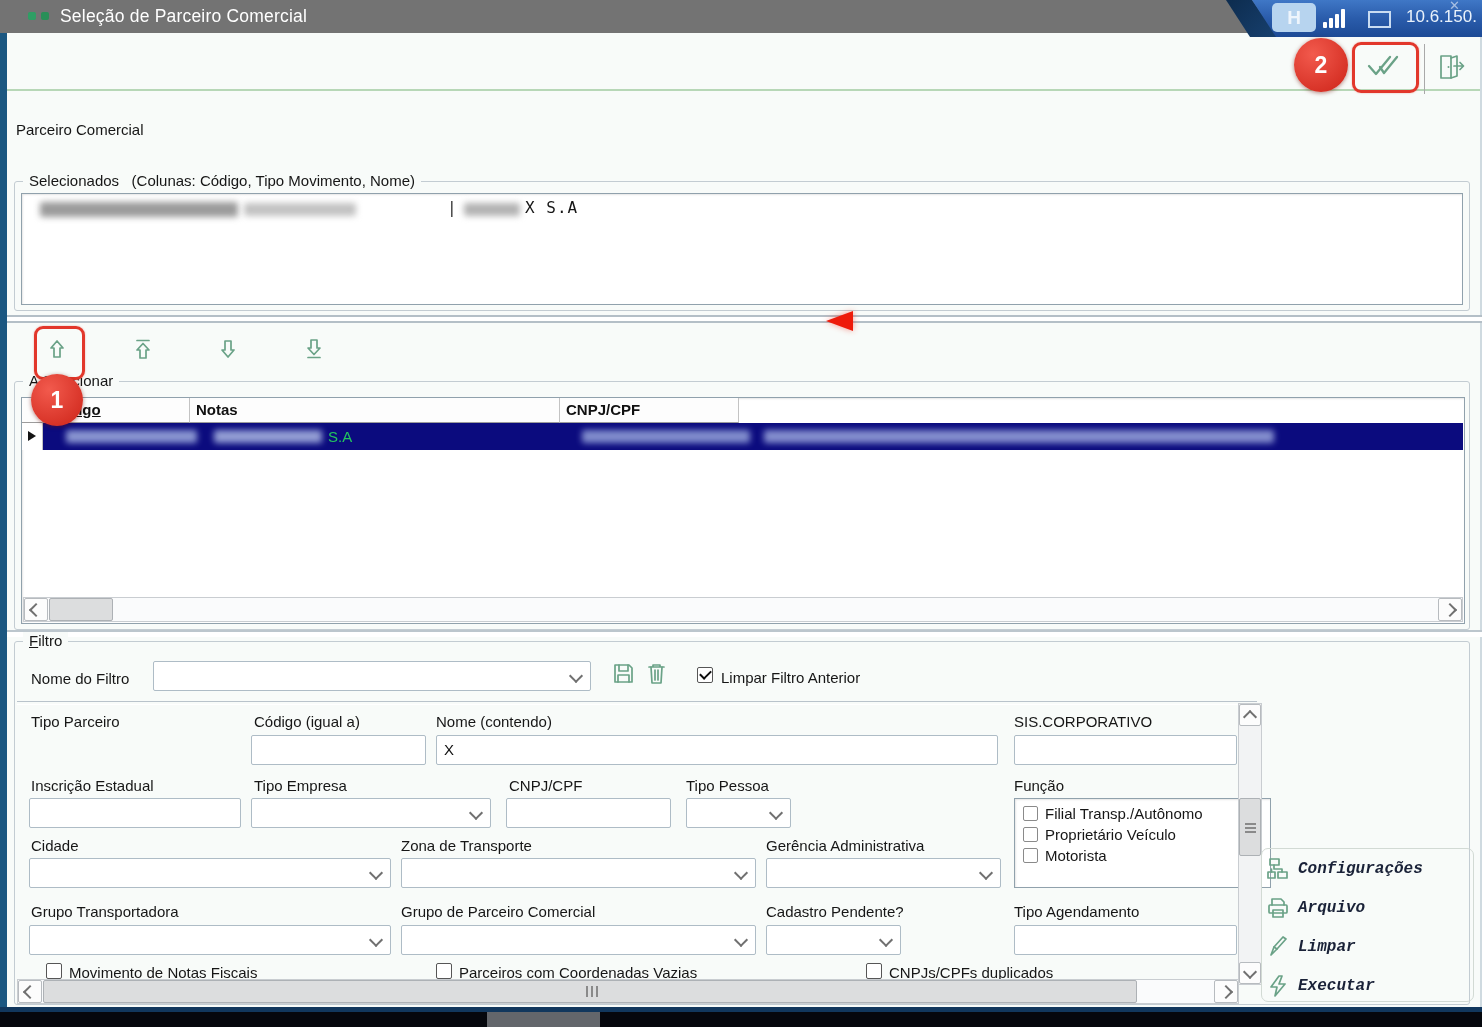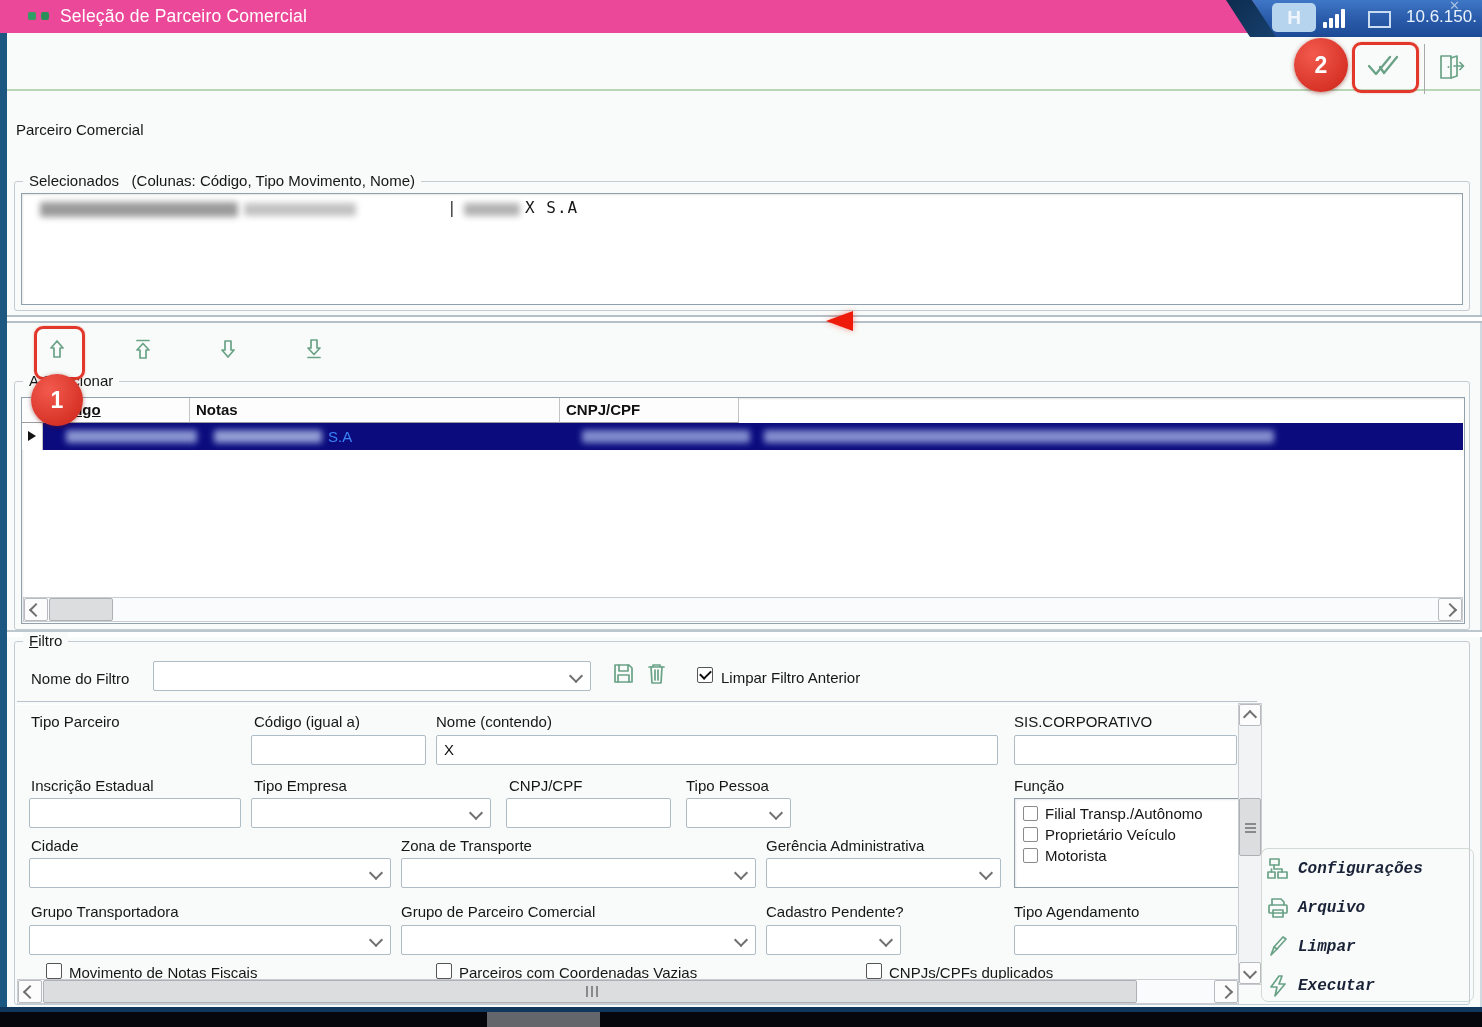--- a/index.html
+++ b/index.html
@@ -1,21 +1,21 @@
 <!DOCTYPE html>
 <html><head>
 <meta charset="utf-8">
 <style>
   html,body{margin:0;padding:0;background:#222;}
   .stage{position:relative;width:1482px;height:1027px;background:#f8fbf9;overflow:hidden;
          font-family:"Liberation Sans",sans-serif;}
   .abs{position:absolute;}
   .lbl{position:absolute;font-size:15px;color:#161616;white-space:nowrap;}
   
-  .titlebar{position:absolute;left:0;top:0;width:1482px;height:33px;background:#ec4899;}
+  .titlebar{position:absolute;left:0;top:0;width:1482px;height:33px;background:#737373;}
   .tdot{position:absolute;width:8px;height:8px;border-radius:2px;background:#2f9e64;}
   .title-text{position:absolute;left:60px;top:6px;font-size:17.5px;color:#fff;letter-spacing:.2px;}
   
   .rdp-shadow{position:absolute;left:1226px;top:0;width:52px;height:37px;background:linear-gradient(135deg,#0d2c4e,#17406f);
               clip-path:polygon(0 0,26px 0,52px 100%,24px 100%);z-index:3;}
   .rdp-bar{position:absolute;left:1250px;top:0;width:232px;height:37px;z-index:3;
            background:linear-gradient(180deg,#3f77c6 0%,#2a5cab 50%,#1d4a95 100%);
            clip-path:polygon(2px 0,100% 0,100% 100%,26px 100%);}
   .rdp-host{position:absolute;left:1272px;top:3px;width:44px;height:29px;background:#b7d4ef;border-radius:5px;z-index:4;
             display:flex;align-items:center;justify-content:center;font-size:19px;font-weight:bold;color:#eef5fc;}
@@ -172,21 +172,21 @@
       <div class="th" style="left:21px;width:147px;text-decoration:underline;">Código</div>
       <div class="th" style="left:168px;width:370px;">Notas</div>
       <div class="th" style="left:538px;width:179px;">CNPJ/CPF</div>
 
       <div class="abs" style="left:0;top:25px;width:21px;height:27px;background:#fff;border-right:1px solid #c3c3c3;box-sizing:border-box;">
         <div class="abs" style="left:6px;top:8px;width:0;height:0;border-top:5px solid transparent;border-bottom:5px solid transparent;border-left:8px solid #141414;"></div>
       </div>
       <div class="abs" style="left:21px;top:25px;width:1420px;height:27px;background:#0b0b7e;">
         <div class="blurbar" style="left:23px;top:7px;width:131px;height:13px;background:#97a4da;opacity:.9;"></div>
         <div class="blurbar" style="left:171px;top:7px;width:108px;height:13px;background:#a2aede;opacity:.9;"></div>
-        <div class="abs" style="left:285px;top:5px;font-size:15px;color:#3b82f6;">S.A</div>
+        <div class="abs" style="left:285px;top:5px;font-size:15px;color:#22c55e;">S.A</div>
         <div class="blurbar" style="left:539px;top:7px;width:168px;height:13px;background:#8d9ad5;opacity:.9;"></div>
         <div class="blurbar" style="left:721px;top:7px;width:510px;height:13px;background:#99a5dc;opacity:.85;"></div>
       </div>
 
       <div class="sbtrack" style="left:1px;top:199px;width:1440px;height:25px;background:#fafbfc;">
         <div class="sbbtn" style="left:0;top:0;width:24px;height:23px;">
             <span class="cv cv-left"></span>
           </div>
         <div class="sbthumb" style="left:25px;top:0;width:64px;height:23px;"></div>
         <div class="sbbtn" style="right:0;top:0;width:24px;height:23px;">
@@ -253,21 +253,21 @@
     <div class="lbl" style="left:494px;top:135px;">CNPJ/CPF</div>
     <div class="field" style="left:491px;top:156px;width:165px;height:30px;">
         <span class="val"></span>
       </div>
     <div class="lbl" style="left:671px;top:135px;">Tipo Pessoa</div>
     <div class="field" style="left:671px;top:156px;width:105px;height:30px;">
       <span class="val"></span>
       <span class="cv cv-down combo-ar"></span>
     </div>
     <div class="lbl" style="left:999px;top:135px;">Função</div>
-    <div class="sunken" style="left:999px;top:156px;width:223px;height:88px;">
+    <div class="sunken" style="left:999px;top:156px;width:223px;height:88px;padding-left:32px;">
       <div class="ckbox" style="left:8px;top:7px;width:15px;height:15px;border-color:#8a8a8a;"></div>
       <div class="lbl" style="left:30px;top:6px;">Filial Transp./Autônomo</div>
       <div class="ckbox" style="left:8px;top:28px;width:15px;height:15px;border-color:#8a8a8a;"></div>
       <div class="lbl" style="left:30px;top:27px;">Proprietário Veículo</div>
       <div class="ckbox" style="left:8px;top:49px;width:15px;height:15px;border-color:#8a8a8a;"></div>
       <div class="lbl" style="left:30px;top:48px;">Motorista</div>
     </div>
 
     <div class="lbl" style="left:16px;top:195px;">Cidade</div>
     <div class="field" style="left:14px;top:216px;width:362px;height:30px;">

